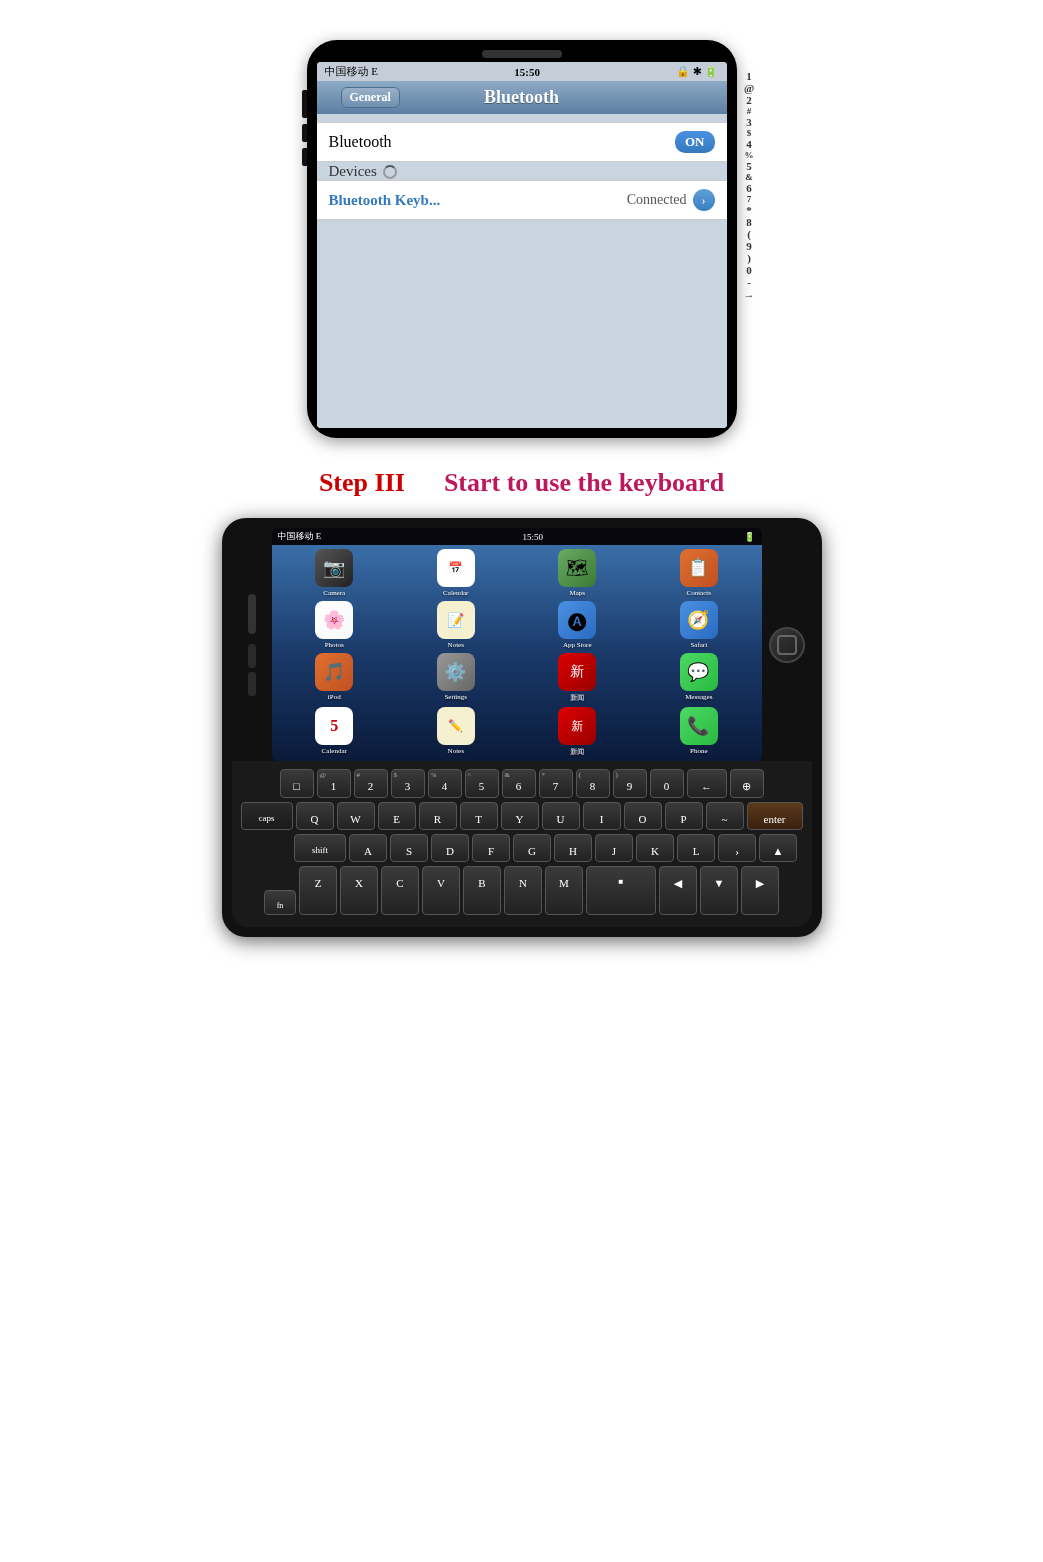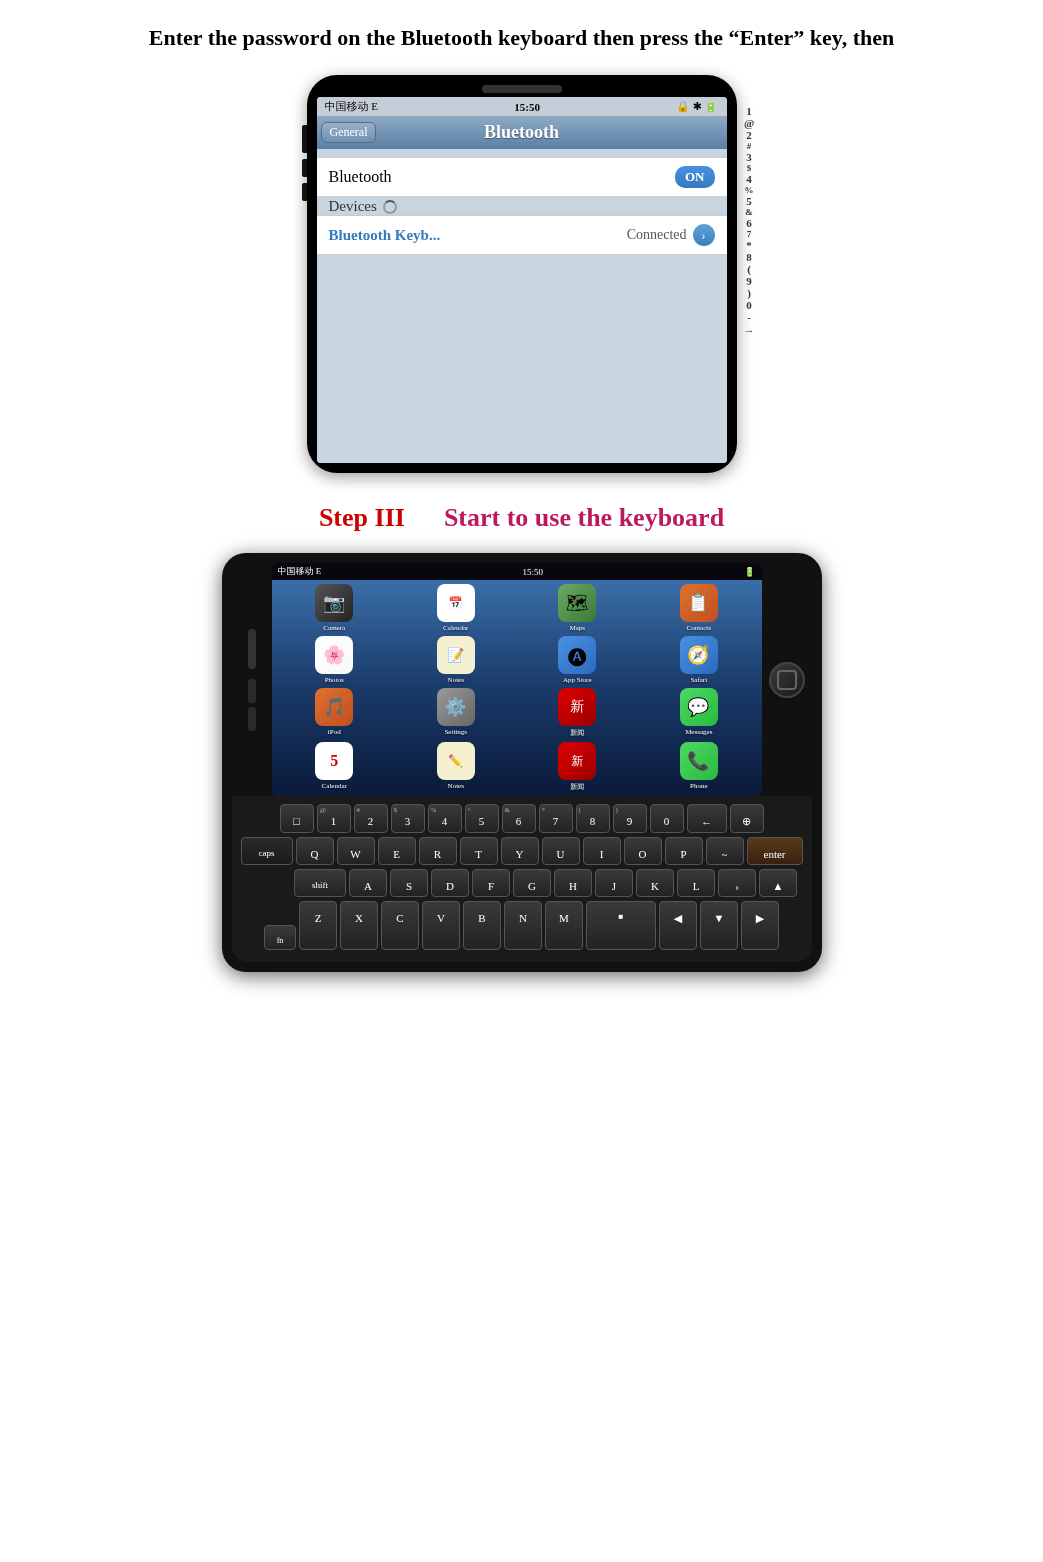--- a/index.html
+++ b/index.html
@@ -68,28 +68,28 @@
       background: linear-gradient(180deg, #8eaac5 0%, #5b7fa3 100%);
       display: flex;
       align-items: center;
       justify-content: center;
       padding: 6px 10px;
       position: relative;
     }
 
     .ios-back-btn {
       position: absolute;
-      left: 4px;
+      left: 24px;
       background: linear-gradient(180deg, #9ab0c8 0%, #6f90b0 100%);
       border: 1px solid #4a6f90;
       border-radius: 6px;
       padding: 2px 8px;
       font-size: 12px;
       color: #fff;
-      font-weight: normal;
+      font-weight: bold;
     }
 
     .ios-nav-title {
       font-size: 18px;
       font-weight: bold;
       color: #fff;
       text-shadow: 0 1px 1px rgba(0,0,0,0.4);
     }
 
     .ios-list {
@@ -408,21 +408,20 @@
     }
 
     .kb-nums-row .kb-key {
       min-width: 36px;
     }
   </style>
 </head>
 <body>
 
 <div class="intro-text">
-  <div>Enter the password on the Bluetooth keyboard then press the “Enter” key, then</div>
 </div>
 
 <div class="phone-screenshot-container">
   <div class="phone-screenshot">
 
     <div style="position:absolute;left:-5px;top:50px;display:flex;flex-direction:column;gap:2px;">
       <div style="background:#111;width:5px;height:28px;border-radius:2px 0 0 2px;"></div>
       <div style="background:#111;width:5px;height:18px;border-radius:2px 0 0 2px;margin-top:4px;"></div>
       <div style="background:#111;width:5px;height:18px;border-radius:2px 0 0 2px;margin-top:4px;"></div>
     </div>

